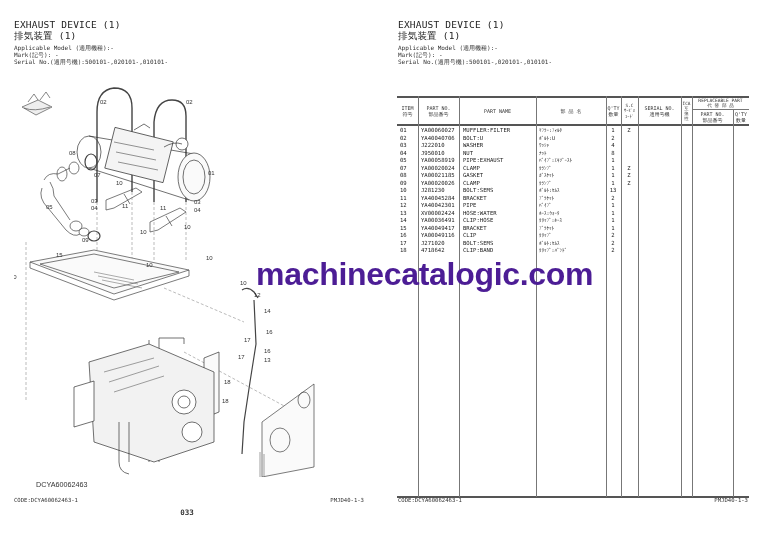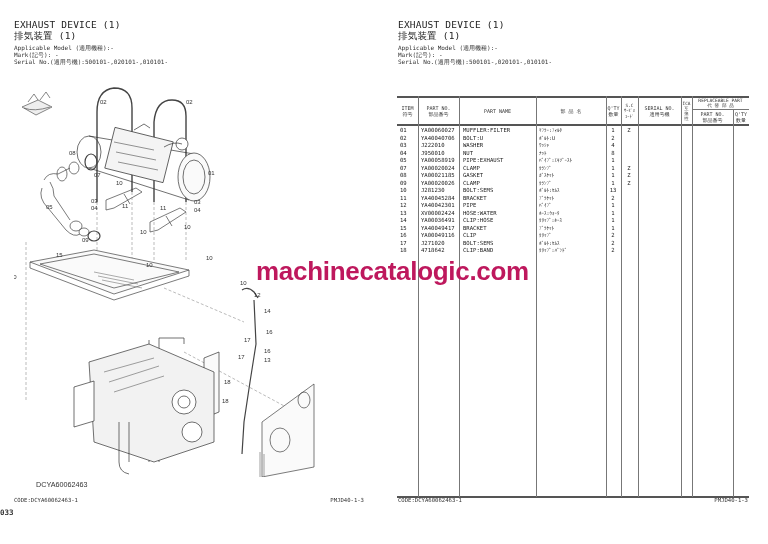--- a/index.html
+++ b/index.html
@@ -4,40 +4,40 @@
 <style>
   html,body{margin:0;padding:0;}
   body{width:768px;height:544px;background:#ffffff;position:relative;overflow:hidden;font-family:"DejaVu Sans Mono","Liberation Mono",monospace;color:#222;}
   .page{position:absolute;top:0;width:384px;height:544px;background:#fff;}
   .page.left{left:0;}
   .page.right{left:384px;}
   .title{position:absolute;left:14px;top:19px;font-size:9.5px;line-height:11px;color:#222;letter-spacing:0.2px;}
   .meta{position:absolute;left:14px;top:44px;font-size:6px;line-height:7.2px;color:#333;}
   .footer-code{position:absolute;left:14px;top:497px;font-size:5.6px;color:#333;}
   .footer-ref{position:absolute;right:20px;top:497px;font-size:5.6px;color:#333;}
-  .page-num{position:absolute;left:0;width:374px;text-align:left;top:508px;font-size:7.5px;font-weight:bold;color:#333;}
+  .page-num{position:absolute;left:0;width:374px;text-align:center;top:508px;font-size:7.5px;font-weight:bold;color:#333;}
   .diagram{position:absolute;left:14px;top:82px;width:360px;height:395px;}
   .drawing-code{position:absolute;left:36px;top:480px;font-family:"Liberation Sans",sans-serif;font-size:7.2px;color:#333;}
   
   .ptable{position:absolute;left:13px;top:96px;width:352px;height:402px;}
   .hline-top{position:absolute;left:0;right:0;top:0;height:1.5px;background:#555;}
   .hline-head{position:absolute;left:0;right:0;top:28px;height:1.5px;background:#555;}
   .hline-bot{position:absolute;left:0;right:0;top:400px;height:1.5px;background:#555;}
   .vline{position:absolute;top:0;width:1px;height:401px;background:#777;}
   .hcell{position:absolute;top:2px;height:26px;display:flex;flex-direction:column;align-items:center;justify-content:center;font-size:5px;line-height:6px;text-align:center;color:#333;}
   .rows{position:absolute;left:0;top:31px;width:100%;}
   .row{position:absolute;left:0;width:100%;height:7.5px;font-size:5.6px;line-height:7.5px;color:#222;}
   .row span{position:absolute;top:0;white-space:nowrap;}
   .c-item{left:3px;}
   .c-part{left:24px;}
   .c-name{left:66px;}
   .c-jp{left:142px;font-size:5px;}
   .c-qty{left:209px;width:14px;text-align:center;}
   .c-sc{left:224px;width:16px;text-align:center;}
-  .watermark{position:absolute;left:256px;top:256px;font-family:"Liberation Sans",sans-serif;font-weight:bold;font-size:26px;color:#be185d;letter-spacing:-0.3px;}
+  .watermark{position:absolute;left:256px;top:256px;font-family:"Liberation Sans",sans-serif;font-weight:bold;font-size:32px;color:#4c1d95;letter-spacing:-0.3px;}
 </style>
 </head>
 <body>
 
 <div class="page left">
   <div class="title">
     <div>EXHAUST DEVICE (1)</div>
     <div>排気装置 (1)</div>
   </div>
   <div class="meta">

